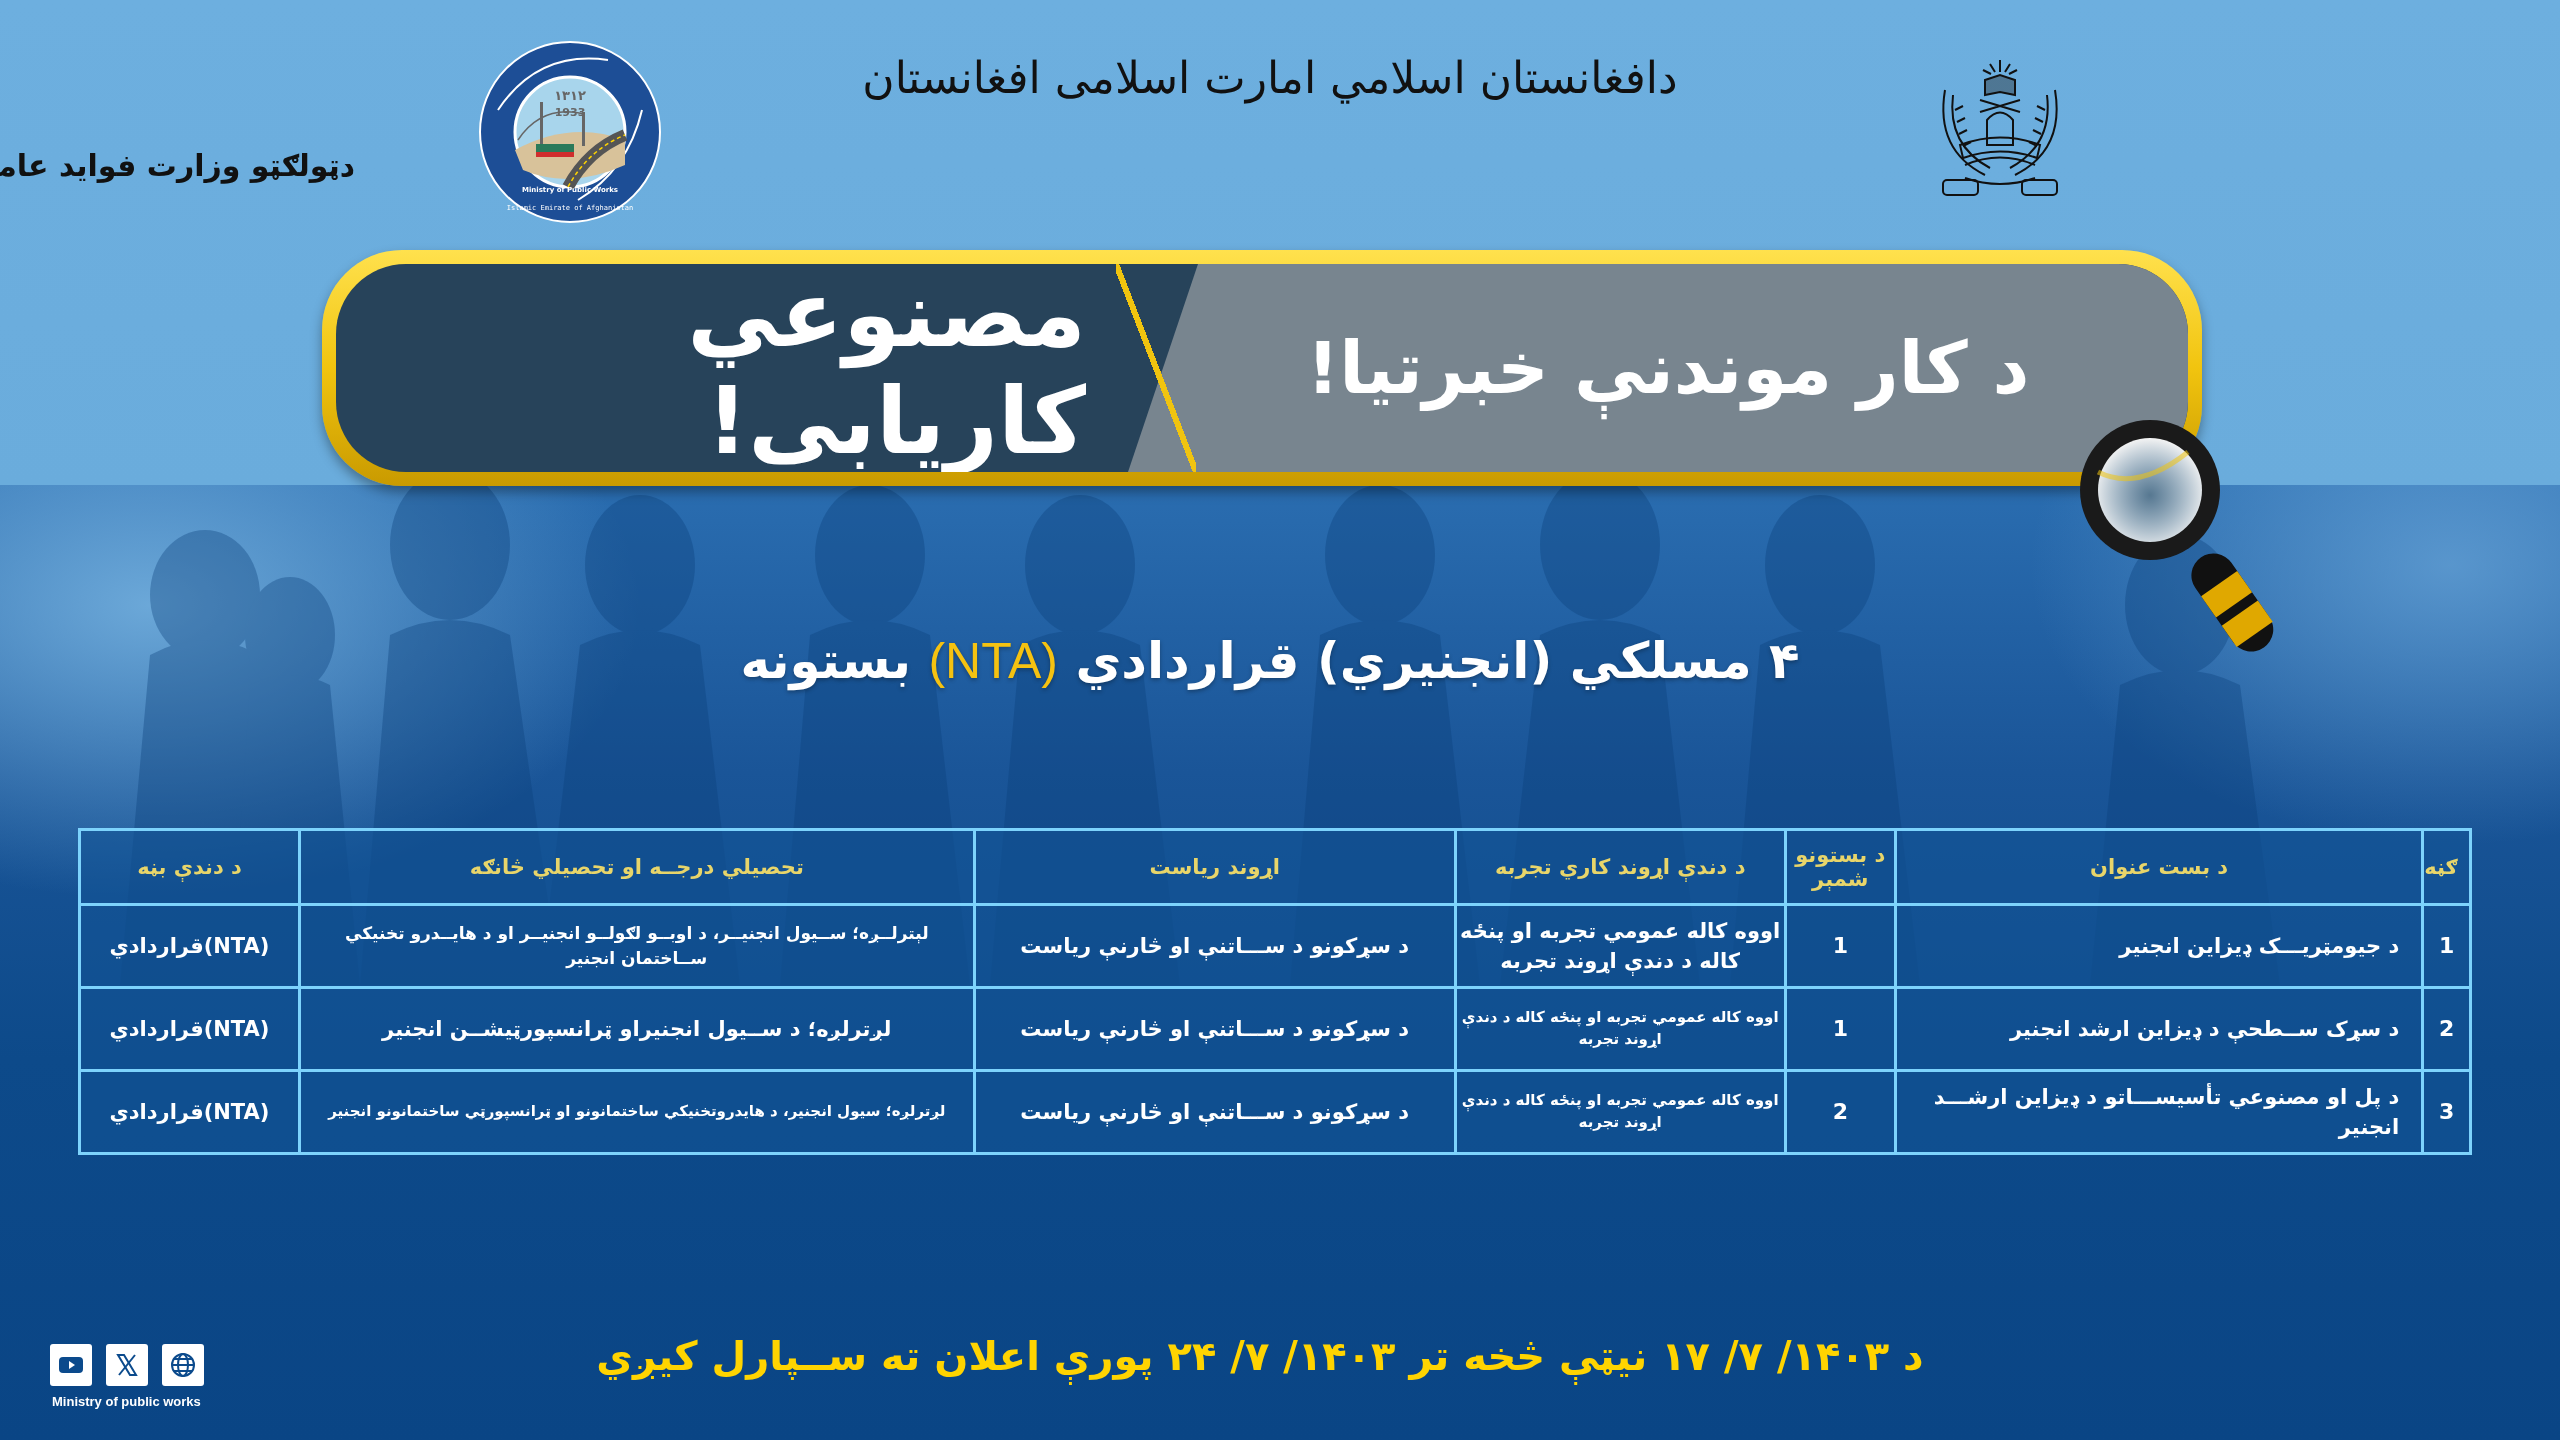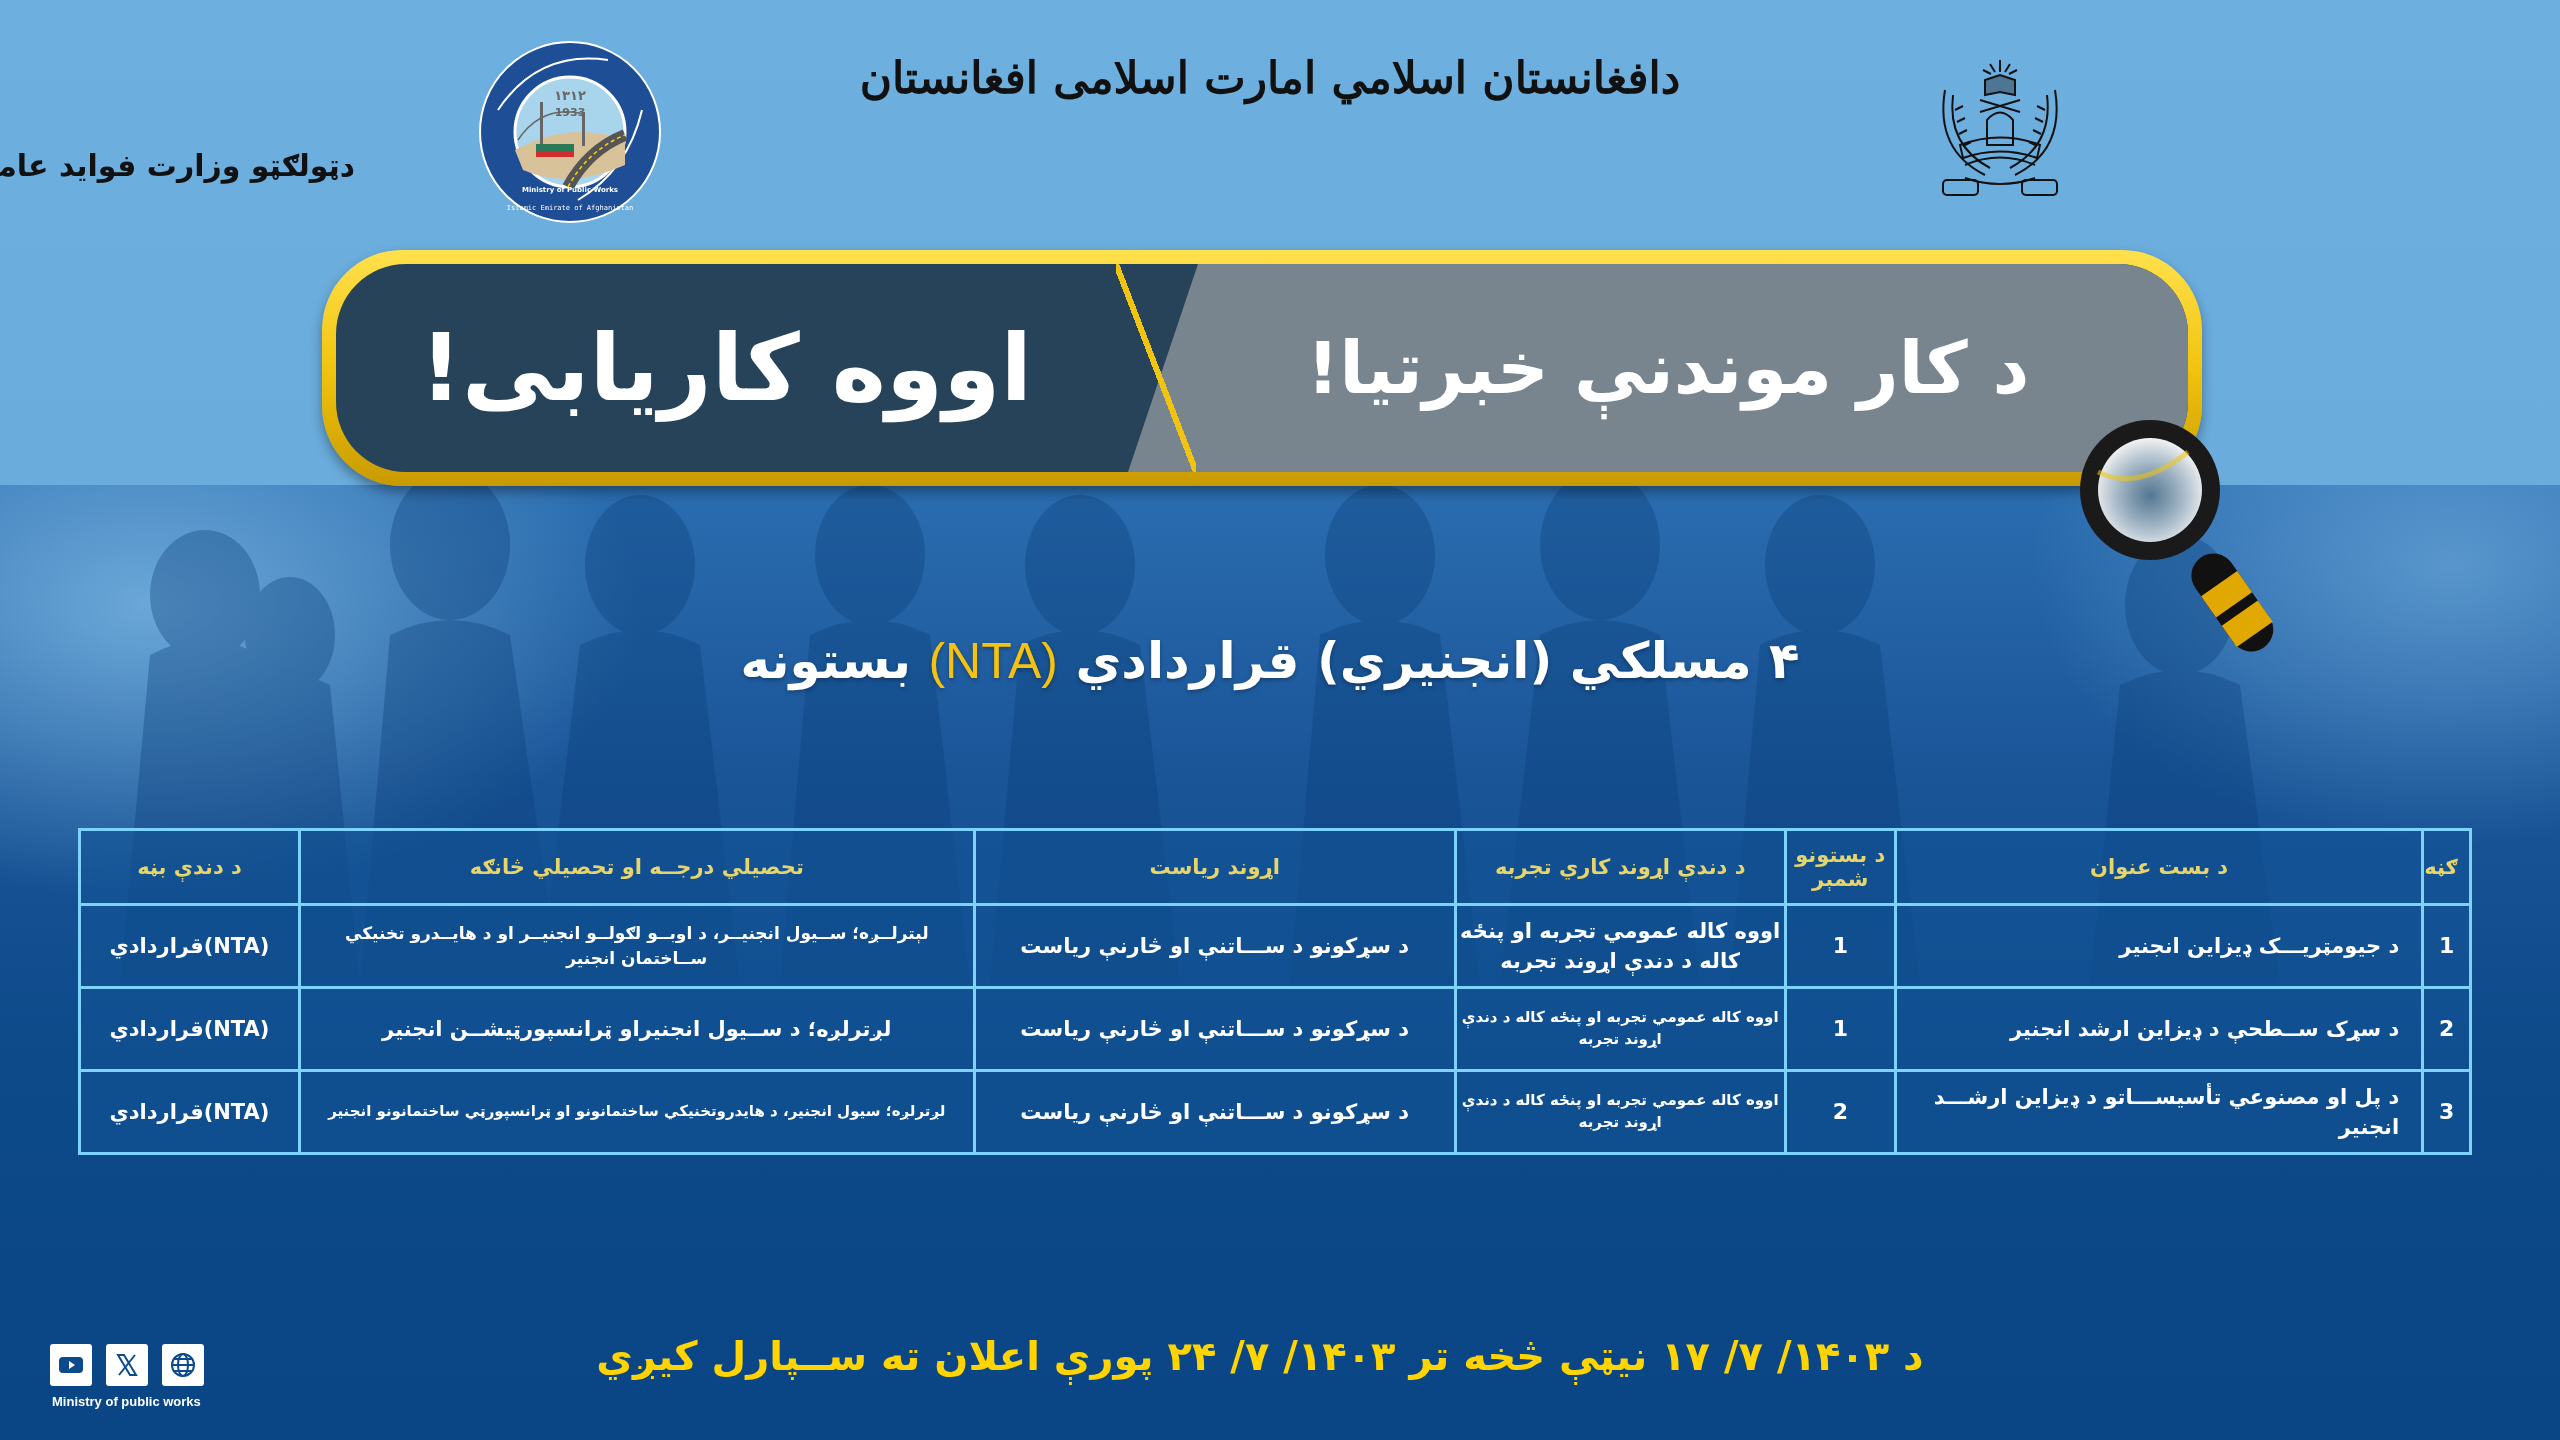--- a/index.html
+++ b/index.html
@@ -16,21 +16,21 @@
       position: absolute; left: 0; top: 485px; width: 2560px; height: 955px;
       background:
         radial-gradient(ellipse 700px 420px at 150px 120px, rgba(120,180,225,0.85) 0%, rgba(120,180,225,0) 70%),
         radial-gradient(ellipse 600px 400px at 2450px 80px, rgba(110,170,220,0.7) 0%, rgba(110,170,220,0) 70%),
         linear-gradient(180deg, #2a6db0 0%, #1a5598 30%, #0d4a8a 60%, #0a4585 100%);
     }
     .silhouettes { position: absolute; left: 0; top: 485px; width: 2560px; height: 500px; opacity: 0.35; }
 
     .header-title {
       position: absolute; top: 52px; left: 0; width: 2560px; text-align: center;
-      font-family: "DejaVu Serif", serif; font-weight: bold; font-size: 44px;
+      font-family: "DejaVu Serif", serif; font-weight: normal; font-size: 44px;
       color: #111; direction: rtl;
     }
     .header-title span { display: inline-block; transform: translateX(-10px); }
     .header-sub {
       position: absolute; top: 148px; left: 0; width: 2560px; text-align: left;
       font-family: "DejaVu Sans", sans-serif; font-weight: bold; font-size: 30px;
       color: #111; direction: rtl;
     }
     .header-sub span { display: inline-block; transform: translateX(-20px); }
 
@@ -186,21 +186,21 @@
   <rect x="18" y="130" width="35" height="15" rx="4"></rect>
   <rect x="97" y="130" width="35" height="15" rx="4"></rect>
   <path d="M40 128 Q75 140 110 128"></path>
 </svg>
 
 <div class="banner">
   <div class="banner-inner">
     <div class="banner-right"></div>
     <div class="banner-divider"></div>
     <div class="banner-text-right">د کار موندنې خبرتیا!</div>
-    <div class="banner-text-left">اووه کاریابی!</div>
+    <div class="banner-text-left">مصنوعي کاریابی!</div>
   </div>
 </div>
 
 <svg class="magnifier" viewBox="0 0 230 240">
   <defs>
     <radialGradient id="lens" cx="50%" cy="55%" r="55%">
       <stop offset="0%" stop-color="#7fb6e0" stop-opacity="0.6"></stop>
       <stop offset="100%" stop-color="#ffffff" stop-opacity="0.95"></stop>
     </radialGradient>
   </defs>

